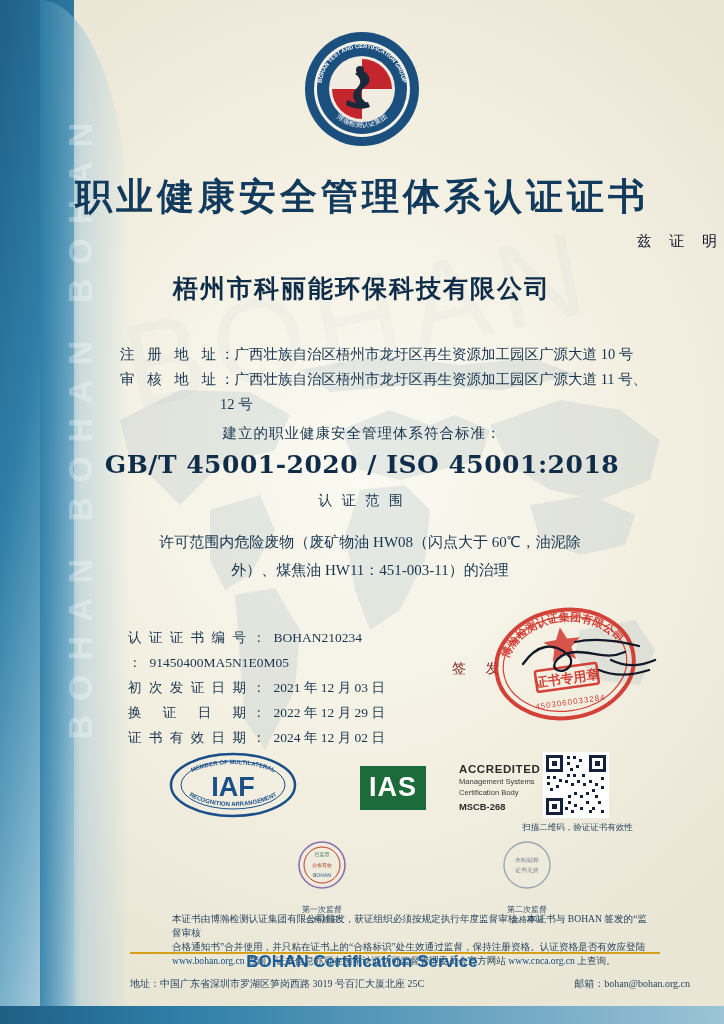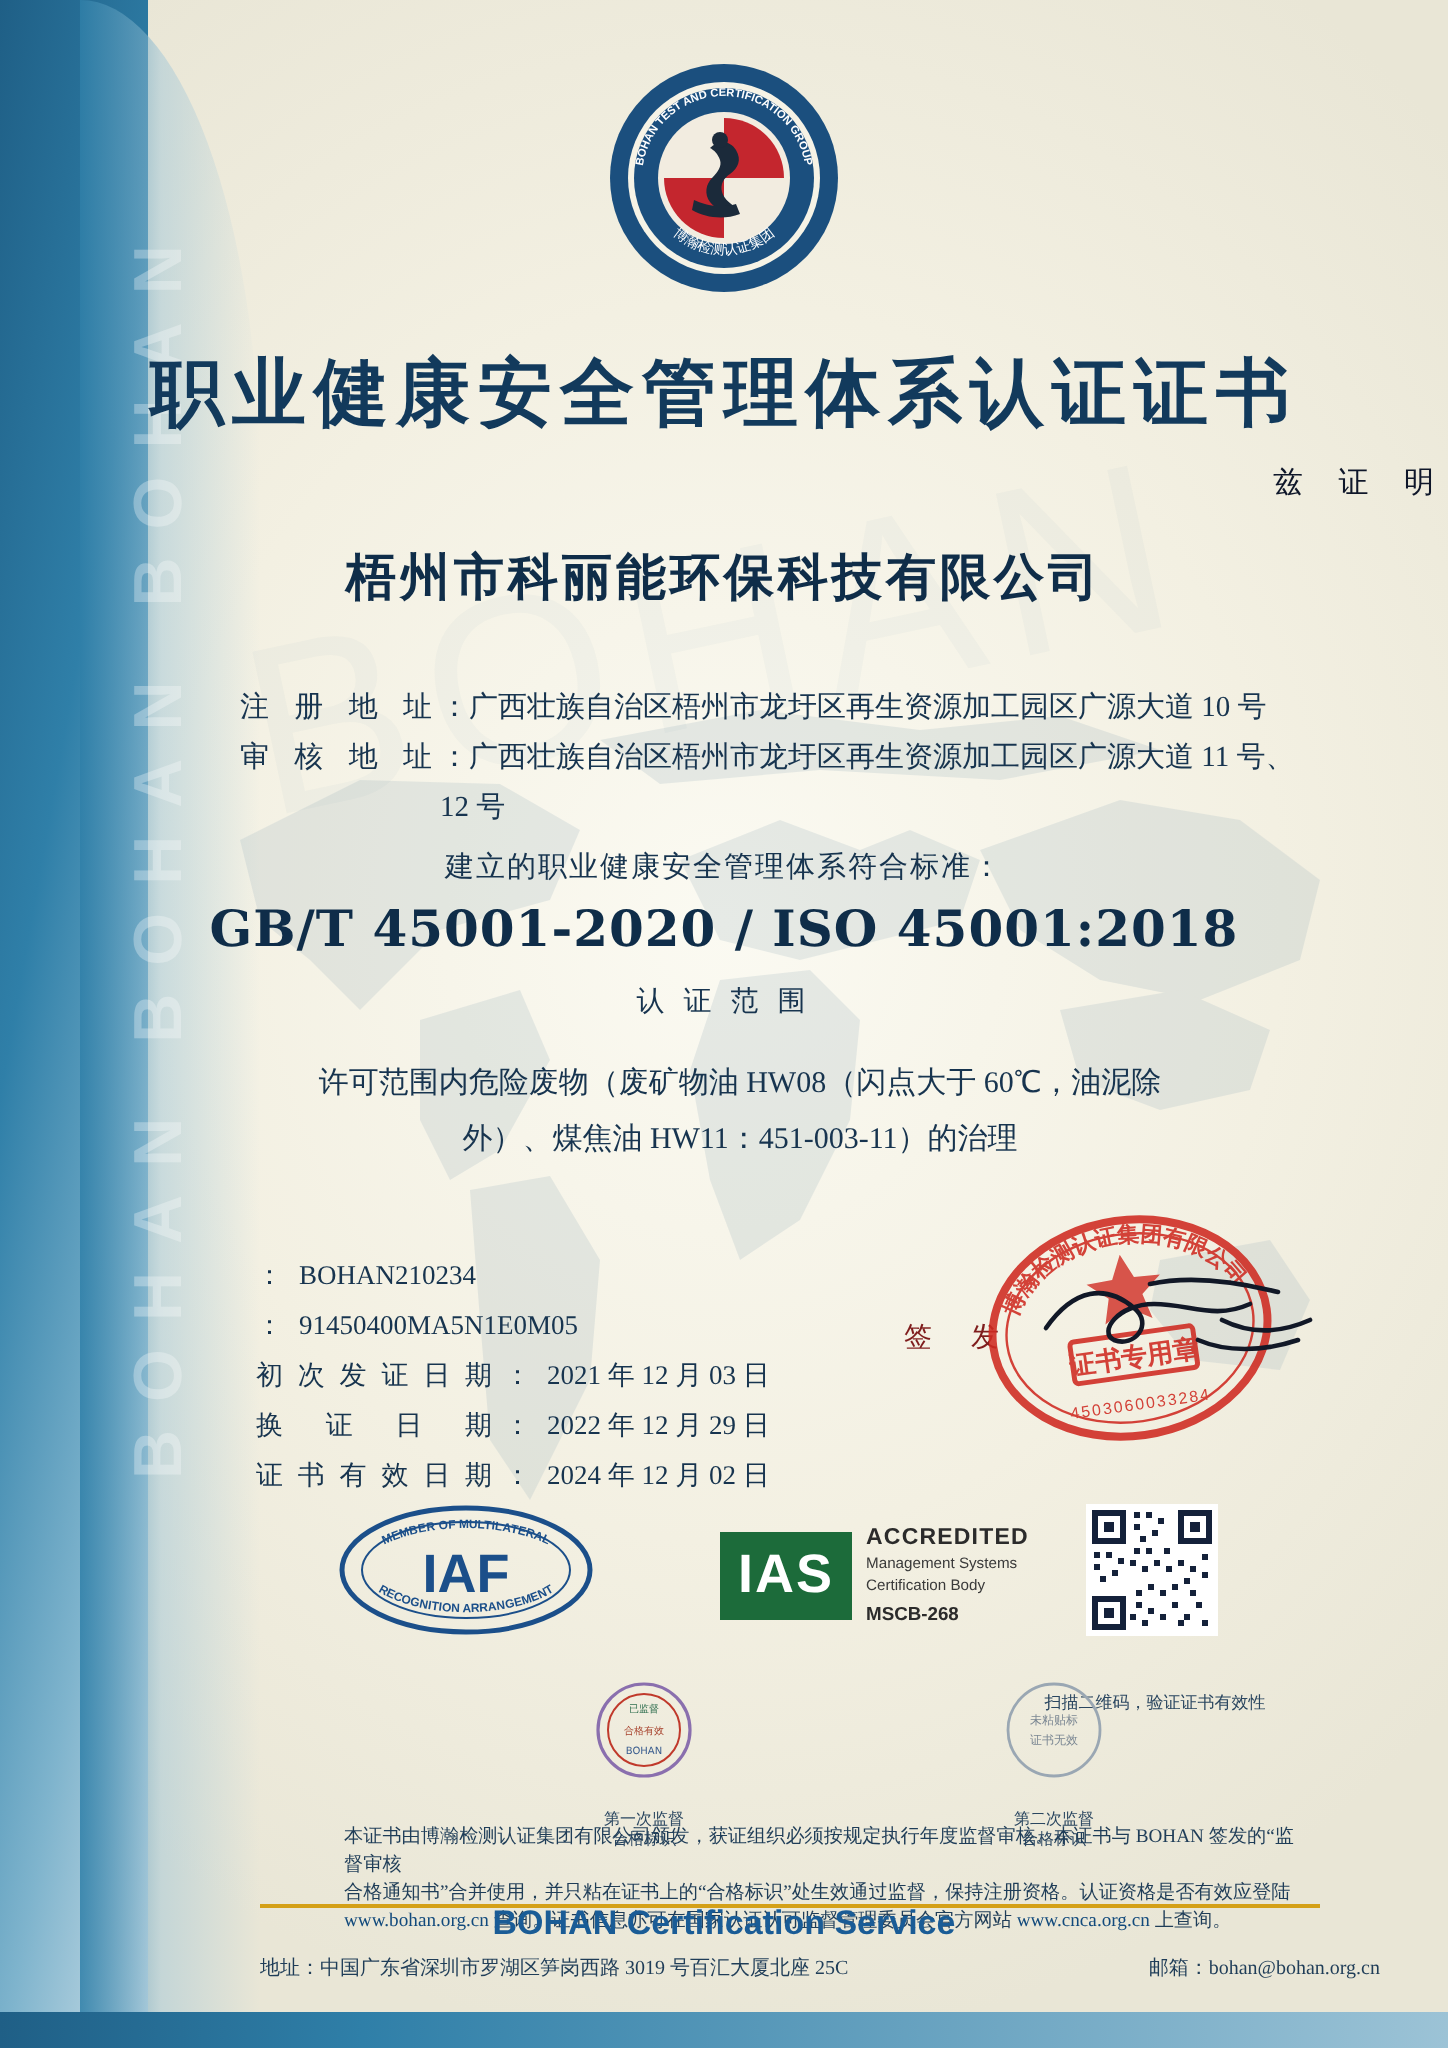--- a/index.html
+++ b/index.html
@@ -252,20 +252,21 @@
   .iaf svg { width: 100%; height: 100%; }
 
   .ias {
     position: absolute;
     left: 360px;
     top: 760px;
     width: 150px;
     height: 56px;
     display: flex;
     align-items: center;
+    gap: 26px;
   }
   .ias-badge {
     background: #1c6b3a;
     color: #ffffff;
     font-family: "Liberation Sans", sans-serif;
     font-weight: bold;
     font-size: 27px;
     letter-spacing: 1px;
     padding: 8px 9px 9px 9px;
     line-height: 1;
@@ -289,21 +290,20 @@
   }
   .qr svg { width: 100%; height: 100%; }
   .qr-cap {
     position: absolute;
     left: 505px;
     top: 822px;
     width: 145px;
     text-align: center;
     font-size: 8.5px;
     color: #2a4660;
-    margin-top: 24px;
   }
 
   
   .sup1 {
     position: absolute;
     left: 283px;
     top: 840px;
     width: 78px;
     height: 62px;
   }
@@ -454,20 +454,21 @@
   </div>
 
   <div class="std-lead">建立的职业健康安全管理体系符合标准：</div>
   <div class="standard">GB/T 45001-2020 / ISO 45001:2018</div>
 
   <div class="scope-lead">认 证 范 围</div>
   <div class="scope-body">许可范围内危险废物（废矿物油 HW08（闪点大于 60℃，油泥除外）、煤焦油 HW11：451-003-11）的治理</div>
 
   <div class="details">
     <div class="det-row">
+      <span class="det-label">认证证书编号</span>
       <span>：</span>
       <span class="det-val">BOHAN210234</span>
     </div>
     <div class="det-row">
       <span>：</span>
       <span class="det-val">91450400MA5N1E0M05</span>
     </div>
     <div class="det-row">
       <span class="det-label">初次发证日期</span>
       <span>：</span>

